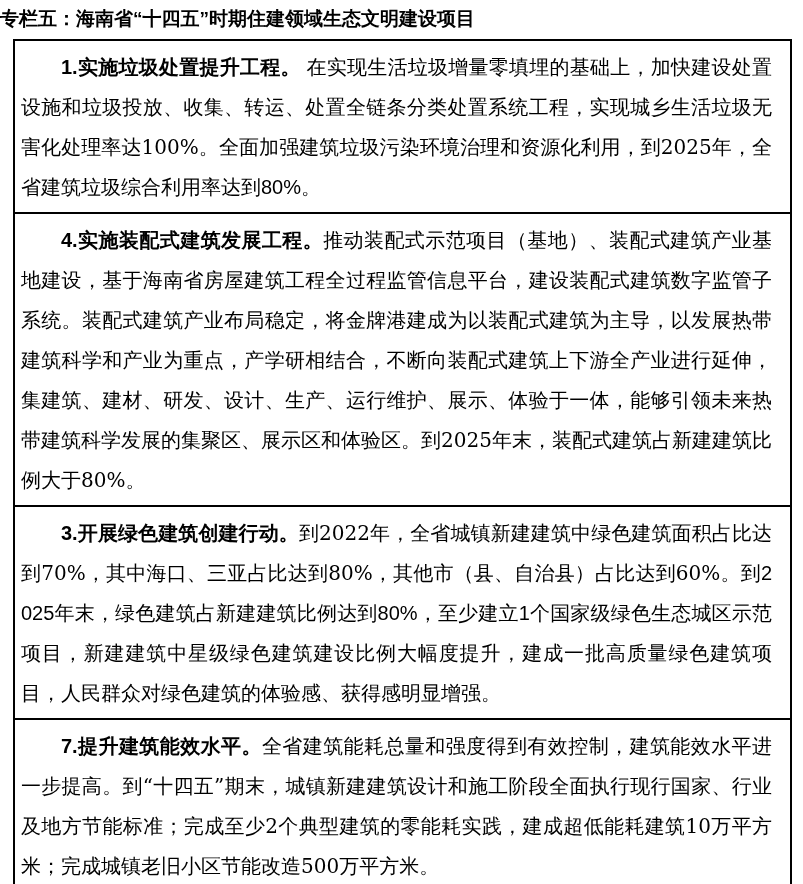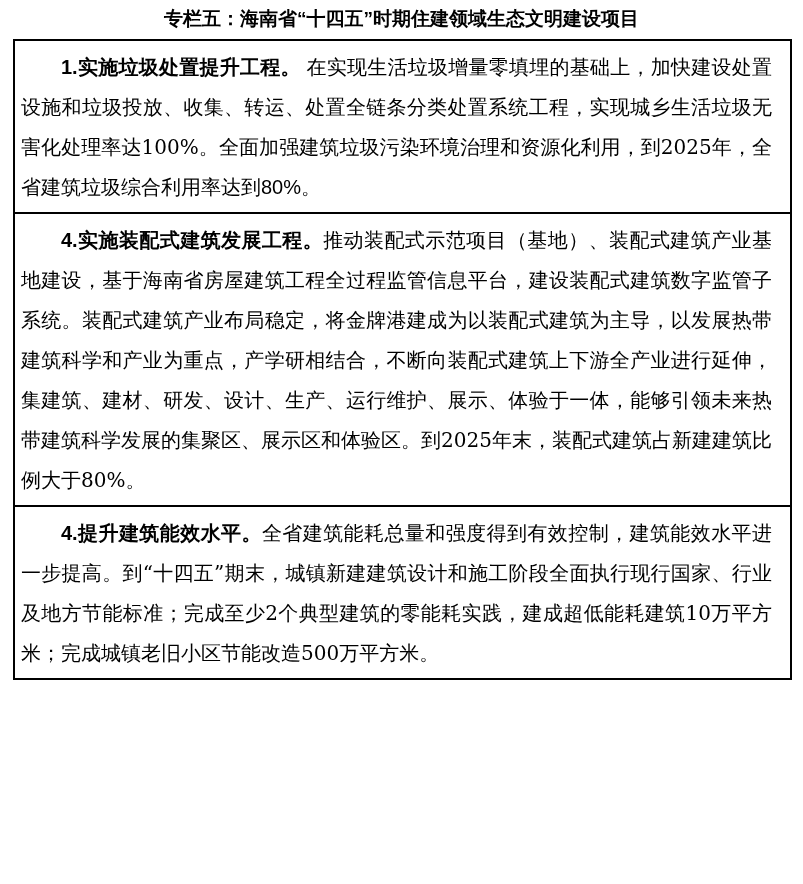--- a/index.html
+++ b/index.html
@@ -6,21 +6,21 @@
     margin: 0;
     padding: 0;
     background: #ffffff;
     width: 803px;
     height: 884px;
     overflow: hidden;
     color: #000000;
     font-family: "Liberation Sans", sans-serif;
   }
   .doc-title {
-    text-align: center;
+    text-align: left;
     font-weight: bold;
     font-size: 19px;
     line-height: 24px;
     padding-top: 7px;
     margin: 0 0 8px 0;
     font-family: "Liberation Sans", sans-serif;
   }
   .project-table {
     margin-left: 13px;
     width: 779px;
@@ -66,18 +66,21 @@
 <div class="project-table">
 
   <div class="box box1">
     <p class="para"><span class="seg bold">1.实施垃圾处置提升工程。 </span><span class="seg sans">在实现生活垃圾增量零填埋的基础上，加快建设处置设施和垃圾投放、收集、转运、处置全链条分类处置系统工程，实现城乡生活垃圾无害化处理率达</span><span class="seg fs">100%。全面加强建筑垃圾污染环境治理和资源化利用，到2025年，全省建筑垃圾综合利用率达到</span><span class="seg sans">80%。</span></p>
   </div>
 
   <div class="box box2">
     <p class="para"><span class="seg bold">4.实施装配式建筑发展工程。</span><span class="seg sans">推动装配式示范项目（基地）、装配式建筑产业基地建设，基于海南省房屋建筑工程全过程监管信息平台，建设装配式建筑数字监管子系统。装配式建筑产业布局稳定，将金牌港建成为以装配式建筑为主导，以发展热带建筑科学和产业为重点，产学研相结合，不断向装配式建筑上下游全产业进行延伸，集建筑、建材、研发、设计、生产、运行维护、展示、体验于一体，能够引领未来热带建筑科学发展的集聚区、展示区和体验区。</span><span class="seg fs">到2025年末，装配式建筑占新建建筑比例大于80%。</span></p>
   </div>
 
+  <div class="box box3">
+    <p class="para"><span class="seg bold">3.开展绿色建筑创建行动。</span><span class="seg fs">到2022年，全省城镇新建建筑中绿色建筑面积占比达到70%，其中海口、三亚占比达到80%，其他市（县、自治县）占比达到60%。</span><span class="seg sans">到2025年末，绿色建筑占新建建筑比例达到80%，至少建立1个国家级绿色生态城区示范项目，新建建筑中星级绿色建筑建设比例大幅度提升，建成一批高质量绿色建筑项目，人民群众对绿色建筑的体验感、获得感明显增强。</span></p>
+  </div>
 
   <div class="box box4">
-    <p class="para"><span class="seg bold">4.提升建筑能效水平。</span><span class="seg sans">全省建筑能耗总量和强度得到有效控制，建筑能效水平进一步提高。</span><span class="seg fs">到“十四五”期末，城镇新建建筑设计和施工阶段全面执行现行国家、行业及地方节能标准；完成至少2个典型建筑的零能耗实践，建成超低能耗建筑10万平方米；完成城镇老旧小区节能改造500万平方米。</span></p>
+    <p class="para"><span class="seg bold">7.提升建筑能效水平。</span><span class="seg sans">全省建筑能耗总量和强度得到有效控制，建筑能效水平进一步提高。</span><span class="seg fs">到“十四五”期末，城镇新建建筑设计和施工阶段全面执行现行国家、行业及地方节能标准；完成至少2个典型建筑的零能耗实践，建成超低能耗建筑10万平方米；完成城镇老旧小区节能改造500万平方米。</span></p>
   </div>
 
 </div>
 
 </body></html>

